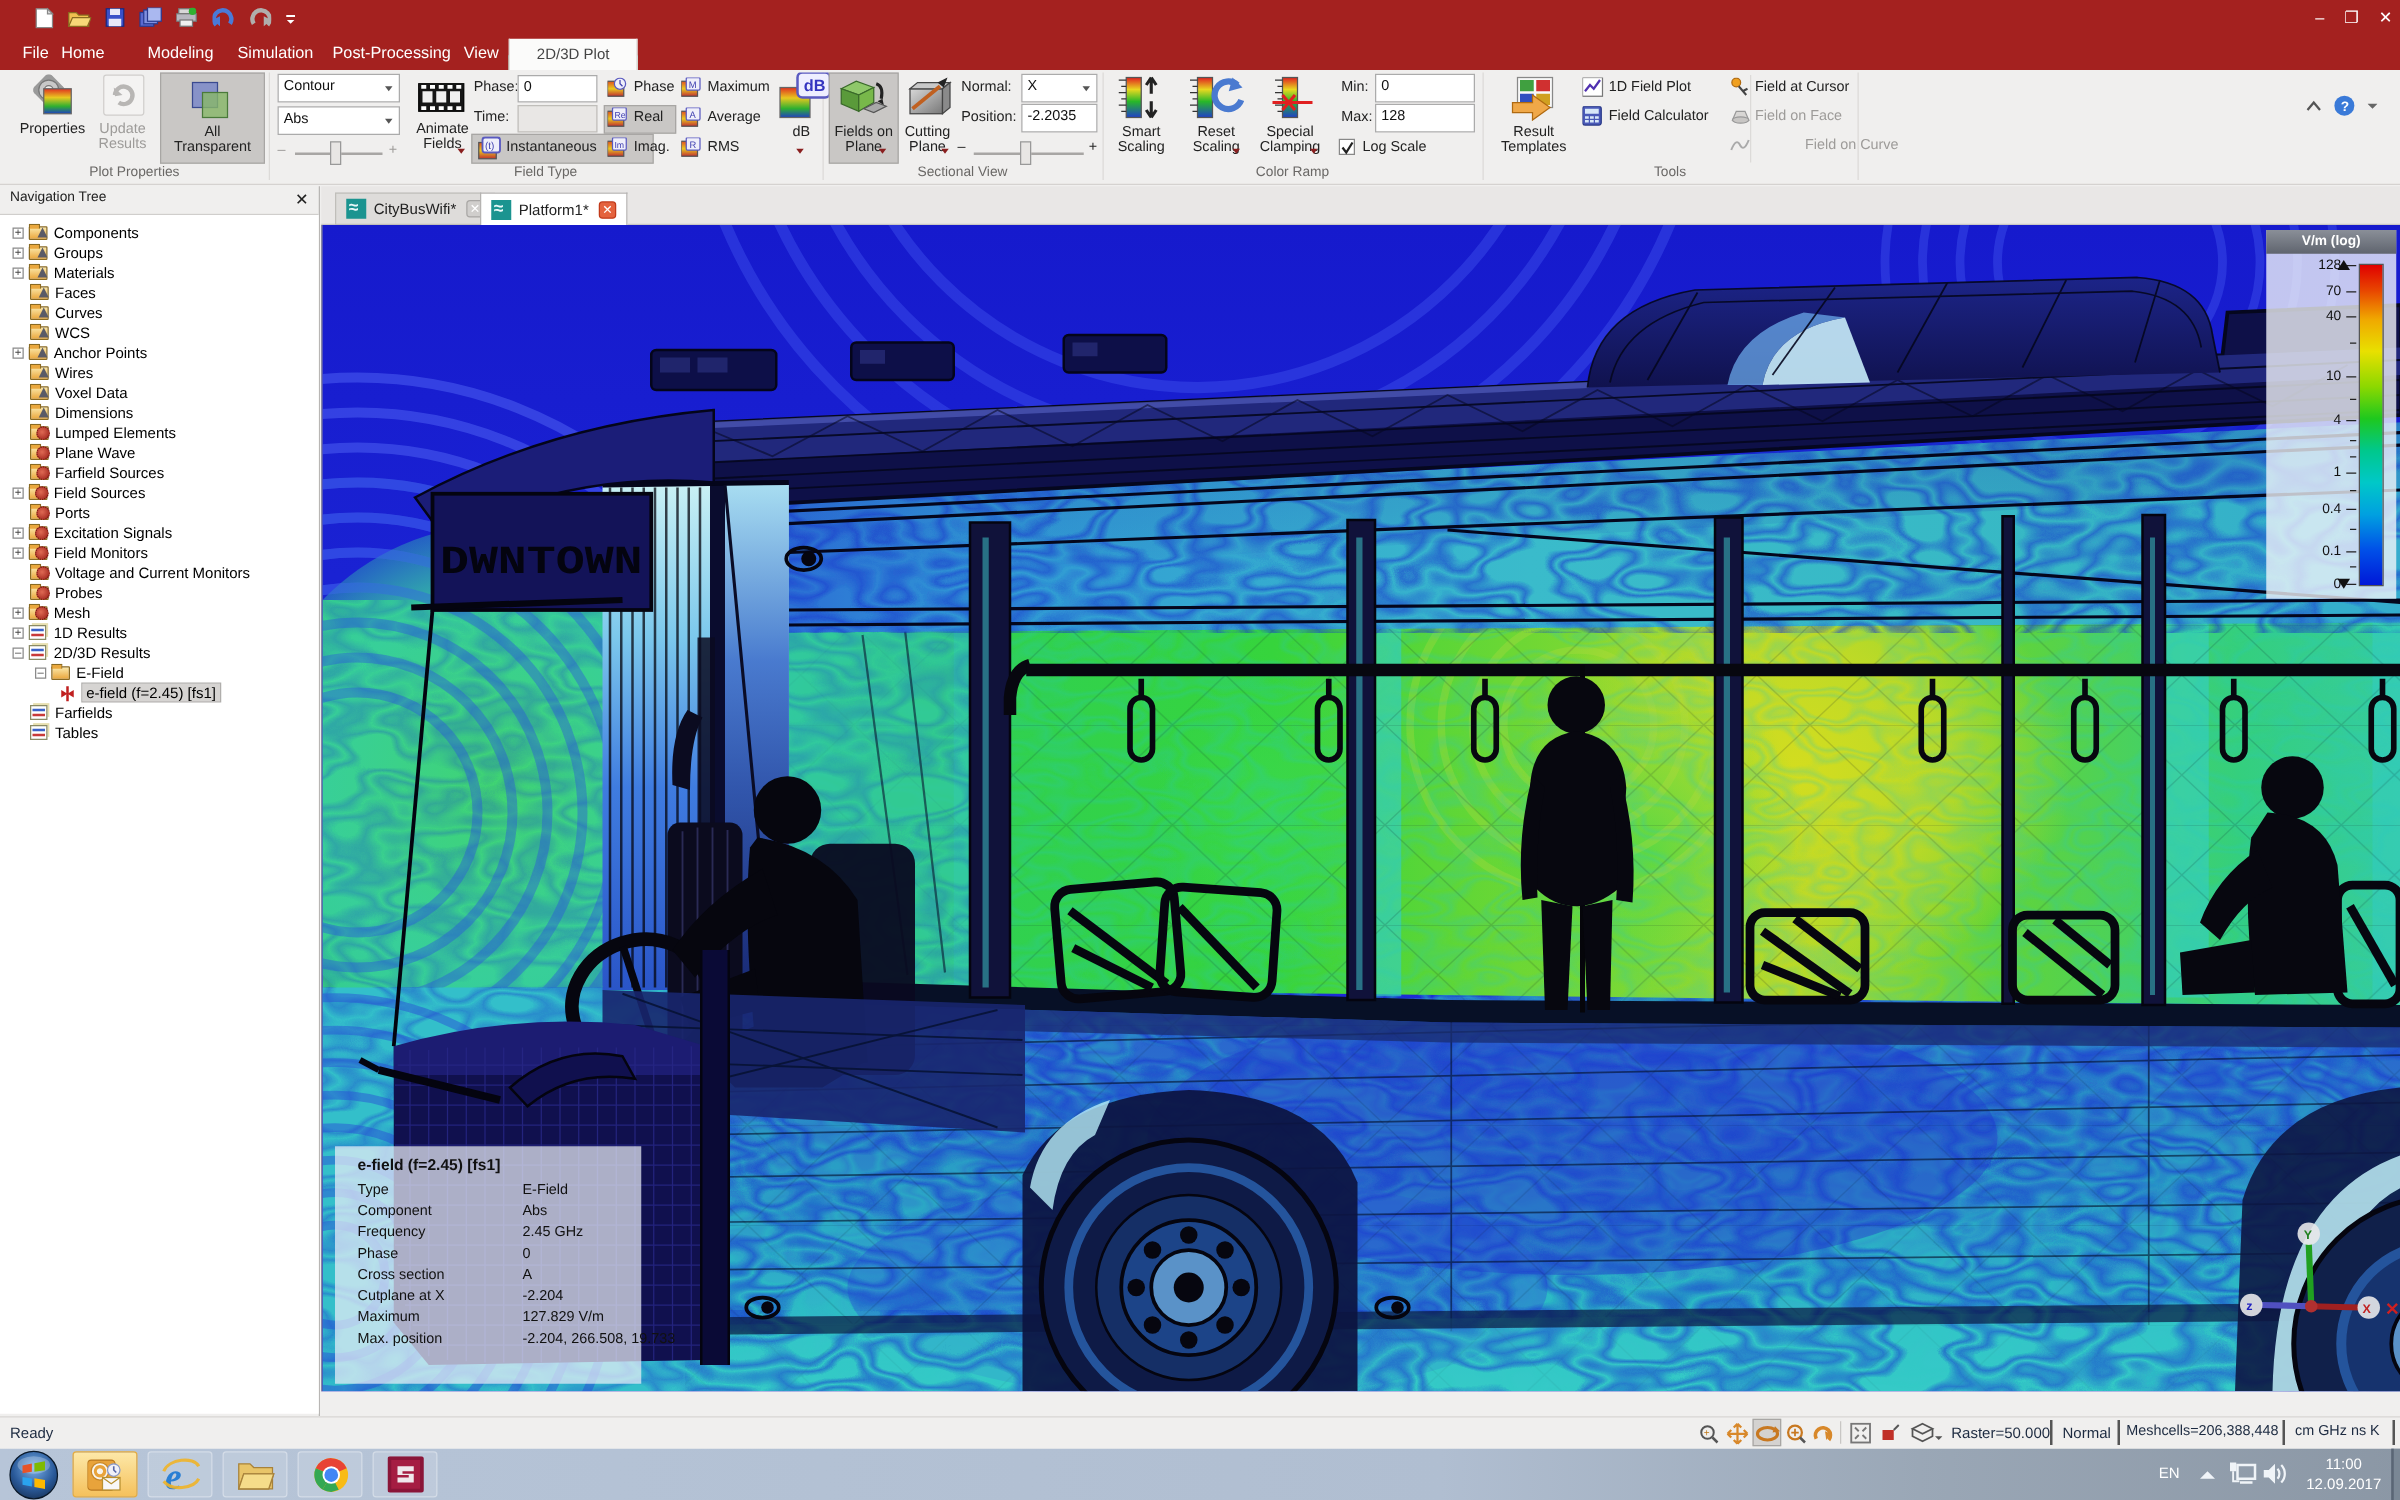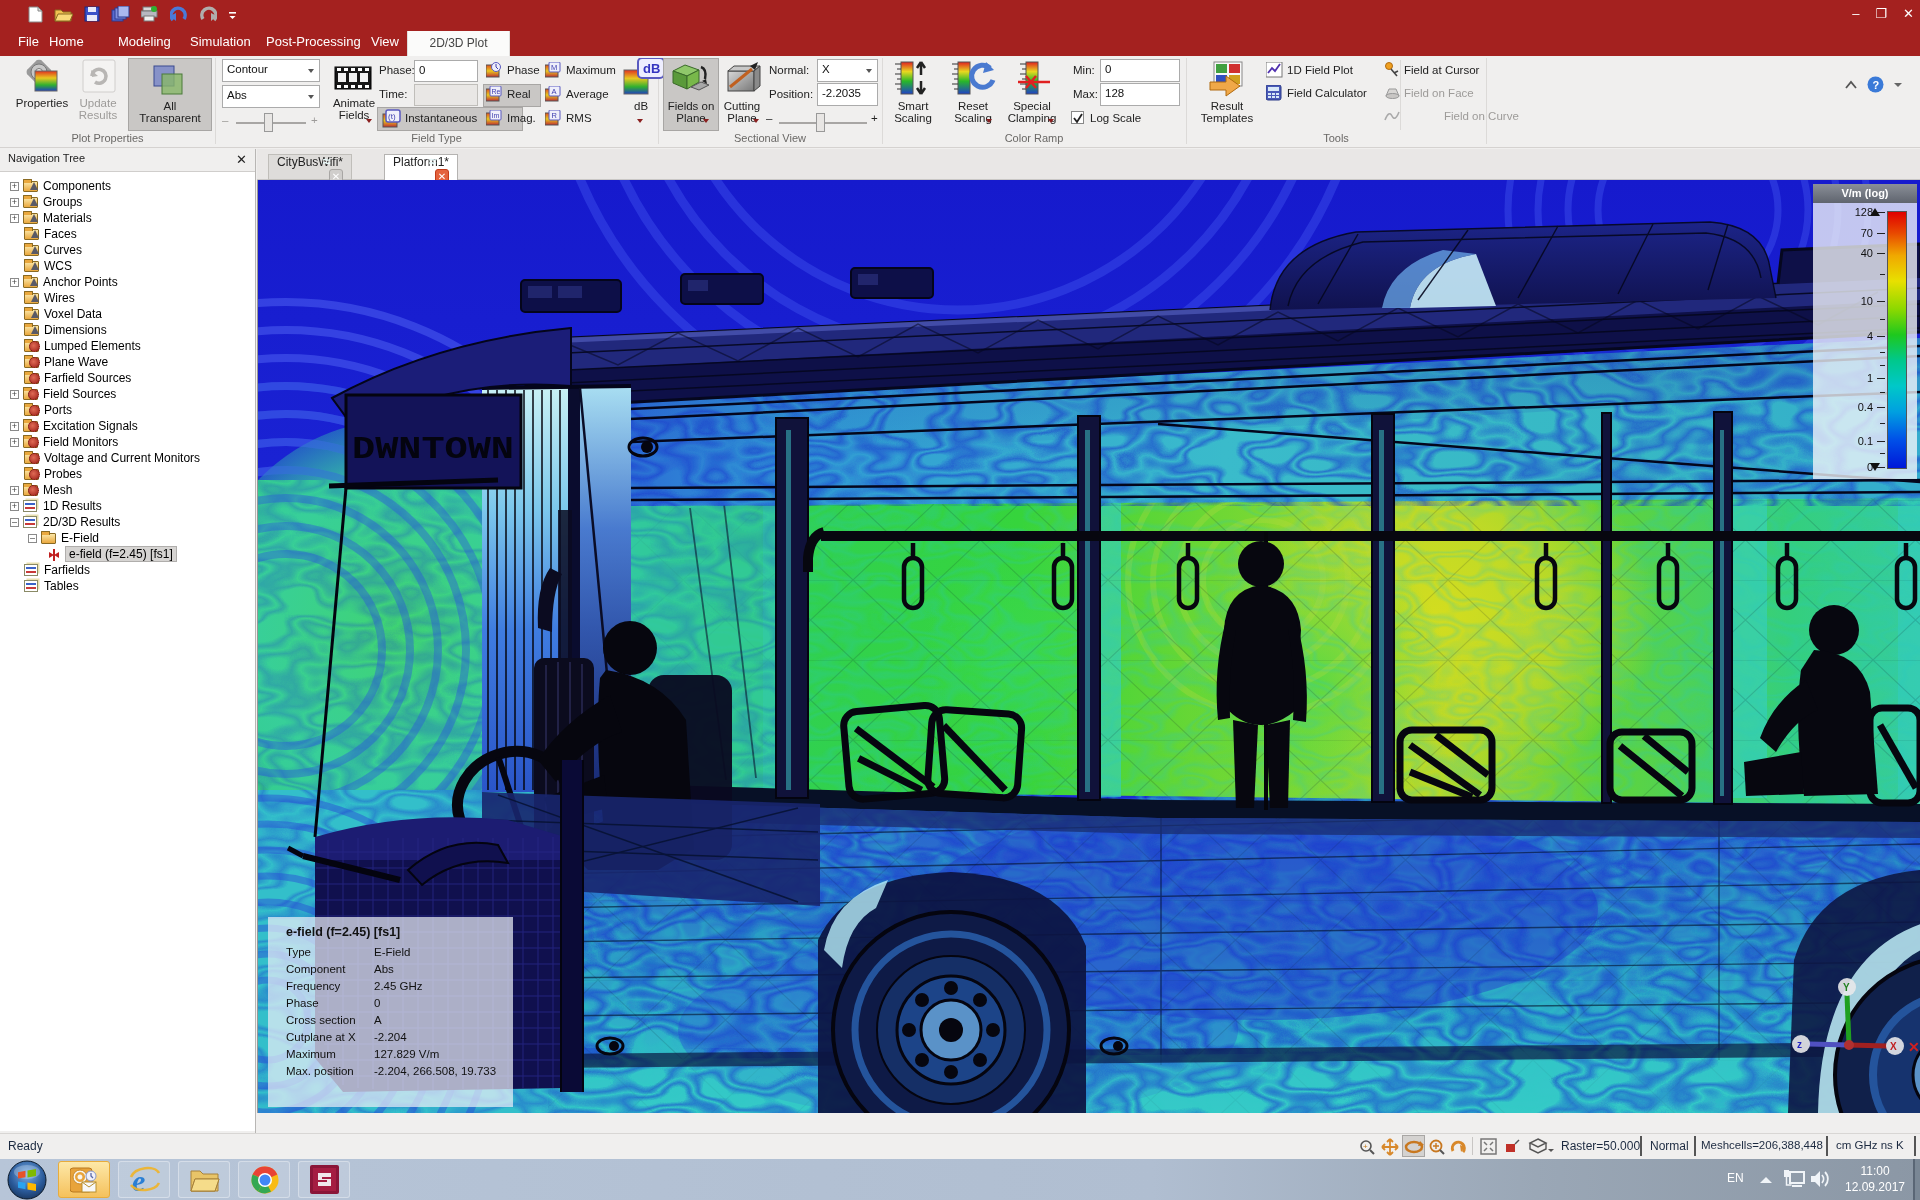--- a/index.html
+++ b/index.html
@@ -43,39 +43,39 @@
 .fold:before { content:""; position:absolute; left:-1px; top:-3px; width:7px; height:3px; background:#eaa83e; border:1px solid #8a6a22; border-bottom:none; border-radius:1px 1px 0 0; }
 .cone { position:absolute; right:1px; top:2px; width:0; height:0; border-left:4px solid transparent; border-right:4px solid transparent; border-bottom:8px solid #5a5a66; }
 .gear { position:absolute; right:0px; top:1px; width:11px; height:11px; background:radial-gradient(circle at 40% 40%, #e06a54, #9c2018); border-radius:50%; border:1.5px dotted #6d130e; }
 .sheets { position:absolute; left:0; top:0; width:14px; height:12px; background:#fff; border:1px solid #8a8a66; box-shadow:2px -2px 0 -0.5px #e8e0b0; }
 .sq1 { position:absolute; left:2px; top:3px; width:10px; height:2px; background:#3a62c8; }
 .sq2 { position:absolute; left:2px; top:7px; width:10px; height:2px; background:#c83a3a; }
 .sel { background:#d6d4d2; outline:1px solid #b0aeac; }
 
 
 #doctabs { position:absolute; left:257px; top:149px; width:1663px; height:31px; background:#e9e7e6; border-bottom:1px solid #c9c7c5; }
-.dtab { position:absolute; top:5px; height:26px; font-size:12px; color:#222; display:flex; align-items:flex-end; padding:0 8px;flex-direction:column; }
+.dtab { position:absolute; top:5px; height:26px; font-size:12px; color:#222; display:flex; align-items:center; padding:0 8px; }
 .wavico { width:16px; height:16px; background:#1b9490; margin-right:6px; position:relative; }
 .wavico:before { content:"\2248"; position:absolute; left:2px; top:-2px; color:#e8f8f8; font-size:14px; font-weight:bold; }
 .closex { width:14px; height:14px; border-radius:3px; margin-left:8px; font-size:10px; line-height:13px; text-align:center; }
 
 
 #viewport { position:absolute; left:257px; top:180px; width:1663px; height:933px; background:#1a20cf; overflow:hidden; border-left:1px solid #9a9896; }
 
 
 #legend { position:absolute; left:1555px; top:4px; width:104px; height:295px; background:rgba(244,246,250,0.78); }
 #legend .lh { position:absolute; left:0; top:0; width:104px; height:19px; background:linear-gradient(#8a8f98,#5f646e); color:#fff; font-size:11px; font-weight:bold; text-align:center; padding-top:3px; }
 #lbar { position:absolute; left:74px; top:27px; width:20px; height:258px; background:linear-gradient(#e00000,#e84600 8%,#f0a800 17%,#e8e000 27%,#8cd800 38%,#1ec81e 48%,#00c88c 58%,#00c8c8 68%,#00a0e0 78%,#0050e8 89%,#0018d8 100%); border:1px solid #555; }
 .ltick { position:absolute; width:8px; height:1px; background:#222; left:64px; }
 .llab { position:absolute; right:44px; width:40px; text-align:right; font-size:11px; color:#111; }
 
 
 #infobox { position:absolute; left:10px; top:737px; width:245px; height:190px; background:rgba(233,237,247,0.72); font-size:11.5px; color:#111; }
 #infobox .ih { font-weight:bold; font-size:12.5px; padding:8px 0 4px 18px; }
-#infobox .ir { display:flex; padding:2.5px 0 2.5px 18px; }
+#infobox .ir { display:flex; padding:2.5px 0 2.5px 18px;gap:44px; }
 #infobox .ir .l { width:88px; flex:none; }
 
 
 #bottabs { position:absolute; left:257px; top:1113px; width:1663px; height:20px; background:#e9e8e7; font-size:12px; color:#222; }
 #bottabs .t3d { position:absolute; left:3px; top:0; width:100px; height:17px; text-align:center; background:#f6f5f4; border-bottom:2px solid #a00000; padding-top:2px; }
 #bottabs .tsch { position:absolute; left:103px; top:0; width:100px; height:17px; text-align:center; padding-top:2px; }
 #statusbar { position:absolute; left:0; top:1133px; width:1920px; height:26px; background:#f0efee; border-top:1px solid #d8d6d4; font-size:12px; color:#1c2a40; }
 #taskbar { position:absolute; left:0; top:1159px; width:1920px; height:41px; background:linear-gradient(90deg,#b7c5d8 0%,#b0bed1 60%,#9aa7b6 80%,#8b97a5 100%); }
 </style>
 </head>

